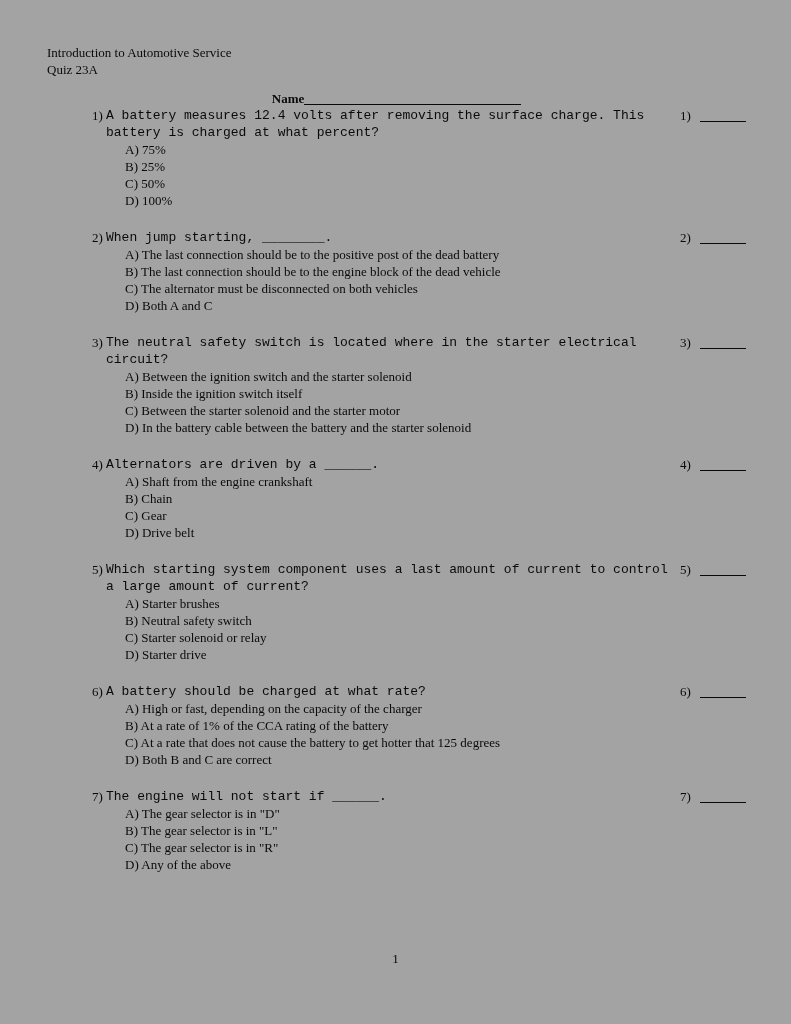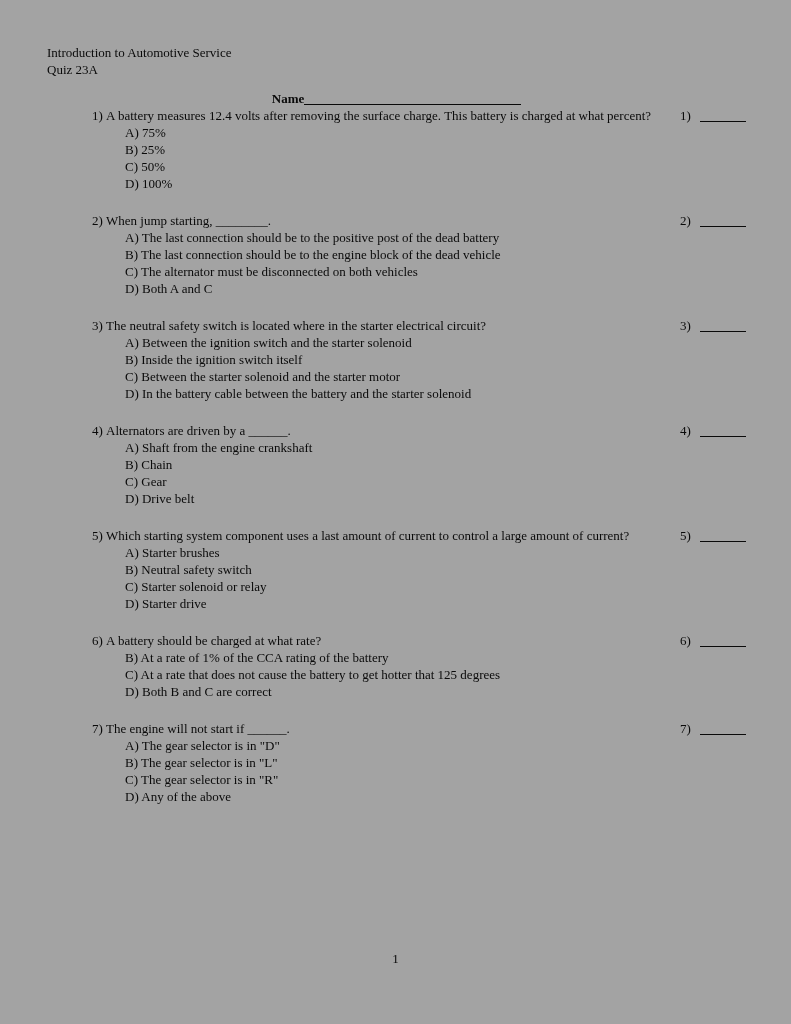--- a/index.html
+++ b/index.html
@@ -58,21 +58,21 @@
   .q-left {
     width: 588px;
     flex: 0 0 588px;
     margin-left: 45px;
   }
   .q-head { display: flex; }
   .q-num {
     flex: 0 0 14px;
     white-space: nowrap;
   }
-  .q-text { flex: 1; }
+  .q-text { flex: 1; font-family: Liberation Mono, monospace; }
   .q-options {
     margin-left: 33px;
     margin-top: 0;
   }
   .option { white-space: nowrap; }
   .answer-slot {
     flex: 0 0 70px;
     display: flex;
     align-items: flex-start;
   }
@@ -206,20 +206,21 @@
         </div>
       </div>
 
       <div class="question">
         <div class="q-left">
           <div class="q-head">
             <span class="q-num">6)</span>
             <span class="q-text">A battery should be charged at what rate?</span>
           </div>
           <div class="q-options">
+            <div class="option">A) High or fast, depending on the capacity of the charger</div>
             <div class="option">B) At a rate of 1% of the CCA rating of the battery</div>
             <div class="option">C) At a rate that does not cause the battery to get hotter that 125 degrees</div>
             <div class="option">D) Both B and C are correct</div>
           </div>
         </div>
         <div class="answer-slot">
           <span class="answer-num">6)</span>
           <span class="answer-blank"></span>
         </div>
       </div>

